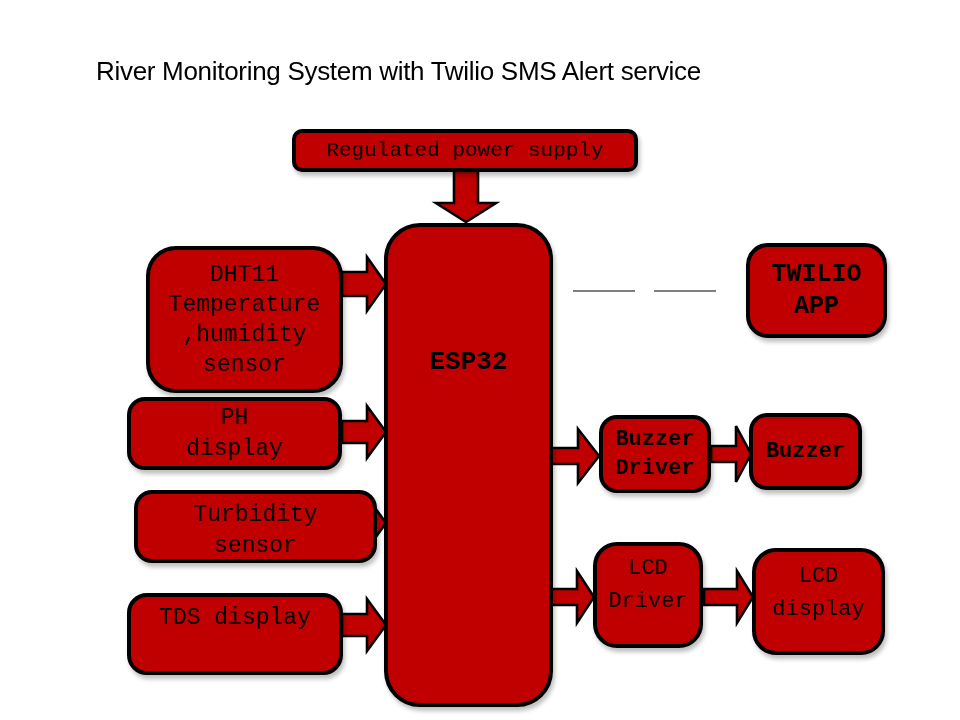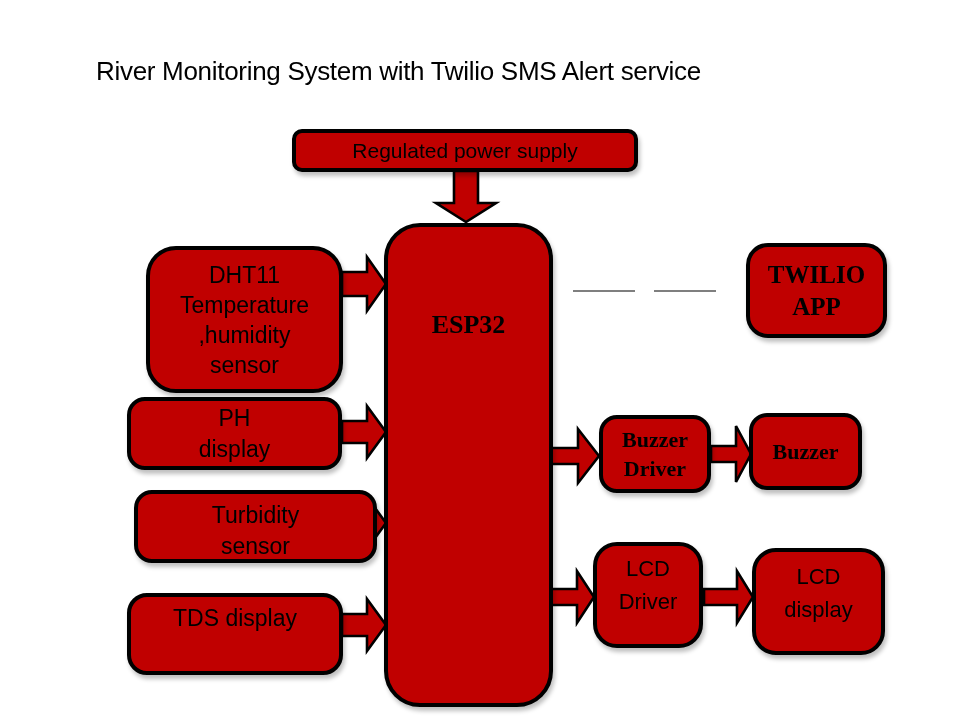--- a/index.html
+++ b/index.html
@@ -34,29 +34,29 @@
     border: 4px solid var(--node-border);
     color: var(--text-dark);
     display: flex;
     align-items: center;
     justify-content: center;
     text-align: center;
     box-shadow: 2px 4px 4px rgba(0,0,0,0.25);
   }
   .node .label { white-space: pre-line; }
 
-  .sans-node  { font-family: Liberation Sans, sans-serif; }
-  .serif-node { font-family: Liberation Serif, serif; font-weight: 700; }
+  .sans-node  { font-family: Liberation Mono, monospace; }
+  .serif-node { font-family: Liberation Mono, monospace; font-weight: 700; }
 
   #node-power      { left: 292px; top: 129px; width: 346px; height: 43px;  border-radius: 10px; font-size: 21px; }
   #node-dht11      { left: 146px; top: 221px; width: 197px; height: 147px; border-radius: 30px; font-size: 23px; line-height: 30px; margin-top: 25px; }
   #node-ph         { left: 127px; top: 397px; width: 215px; height: 73px;  border-radius: 18px; font-size: 23px; line-height: 31px; }
   #node-turbidity  { left: 134px; top: 490px; width: 243px; height: 73px;  border-radius: 18px; font-size: 23px; line-height: 31px; padding-top: 8px; }
   #node-tds        { left: 127px; top: 593px; width: 216px; height: 82px;  border-radius: 20px; font-size: 23px; align-items: flex-start; padding-top: 8px; }
-  #node-esp32      { left: 384px; top: 223px; width: 169px; height: 484px; border-radius: 36px; font-size: 26px; align-items: flex-start; padding-top: 83px; }
+  #node-esp32      { left: 384px; top: 223px; width: 169px; height: 484px; border-radius: 36px; font-size: 26px; align-items: flex-start; padding-top: 120px; }
   #node-twilio     { left: 746px; top: 243px; width: 141px; height: 95px;  border-radius: 22px; font-size: 25px; line-height: 32px; }
   #node-buzzer-drv { left: 599px; top: 415px; width: 112px; height: 78px;  border-radius: 18px; font-size: 22px; line-height: 29px; }
   #node-buzzer     { left: 749px; top: 413px; width: 113px; height: 77px;  border-radius: 18px; font-size: 22px; }
   #node-lcd-drv    { left: 593px; top: 542px; width: 110px; height: 106px; border-radius: 24px; font-size: 22px; line-height: 33px; padding-bottom: 20px; }
   #node-lcd-disp   { left: 752px; top: 548px; width: 133px; height: 107px; border-radius: 24px; font-size: 22px; line-height: 33px; padding-bottom: 18px; }
 
   #arrow-layer {
     position: absolute;
     left: 0; top: 0;
     width: 960px; height: 720px;

